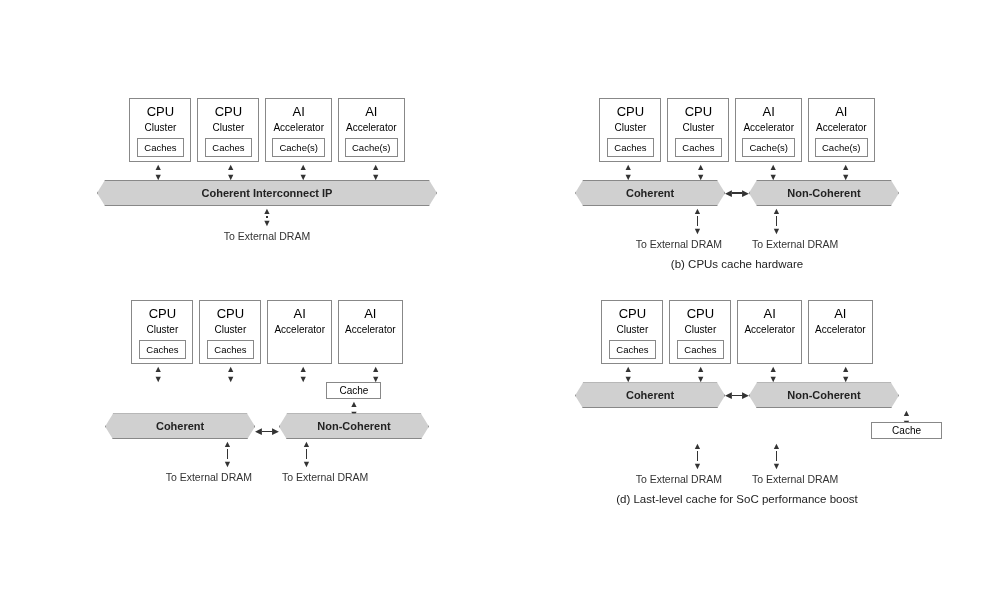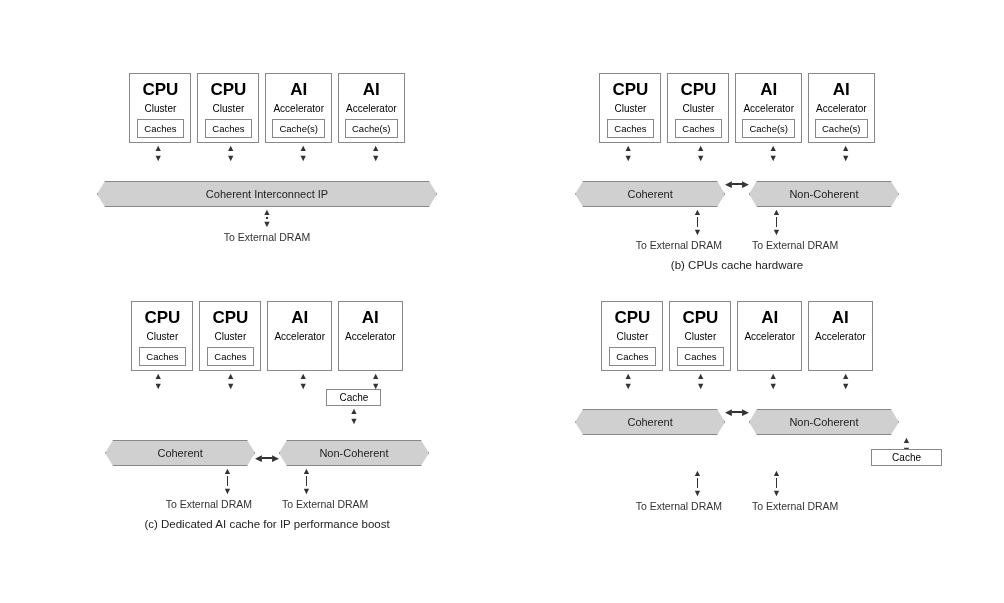--- a/index.html
+++ b/index.html
@@ -52,22 +52,22 @@
       border: 1.5px solid #888;
       background: #fff;
       padding: 4px 6px;
       min-width: 62px;
       text-align: center;
       font-size: 10.5px;
       line-height: 1.4;
       position: relative;
     }
     .node-box .node-title {
-      font-weight: bold;
-      font-size: 17px;
+      font-weight: normal;
+      font-size: 13px;
     }
     .node-box .node-sub {
       font-size: 10px;
     }
     .cache-box {
       border: 1.5px solid #888;
       background: #fff;
       padding: 2px 6px;
       font-size: 9.5px;
       margin-top: 3px;
@@ -75,24 +75,23 @@
     }
 
     
     .banner {
       background: #d0d0d0;
       border: 1px solid #888;
       clip-path: polygon(8px 0%, calc(100% - 8px) 0%, 100% 50%, calc(100% - 8px) 100%, 8px 100%, 0% 50%);
       padding: 6px 20px;
       text-align: center;
       font-size: 11px;
-      font-weight: normal;
+      font-weight: bold;
       color: #222;
       white-space: nowrap;
-      margin-top: 20px;
     }
     .banner-wide {
       width: 340px;
     }
     .banner-med {
       width: 150px;
     }
 
     
     .dram-label {
@@ -328,21 +327,20 @@
             <span style="font-size:9px;color:#333;">▲</span>
             <div style="width:1.5px;height:10px;background:#333;"></div>
             <span style="font-size:9px;color:#333;">▼</span>
           </div>
         </div>
         <div style="display:flex;flex-direction:row;gap:30px;justify-content:center;">
           <div class="dram-label">To External DRAM</div>
           <div class="dram-label">To External DRAM</div>
         </div>
       </div>
-      <div class="caption">(c) Dedicated AI cache for IP performance boost</div>
     </div>
 
     <div class="diagram">
       <div class="diagram-content">
 
         <div class="nodes-row">
           <div class="node-box">
             <div class="node-title">CPU</div>
             <div class="node-sub">Cluster</div>
             <div><span class="cache-box">Caches</span></div>
@@ -416,16 +414,17 @@
             <span style="font-size:9px;color:#333;">▲</span>
             <div style="width:1.5px;height:10px;background:#333;"></div>
             <span style="font-size:9px;color:#333;">▼</span>
           </div>
         </div>
         <div style="display:flex;flex-direction:row;gap:30px;justify-content:center;">
           <div class="dram-label">To External DRAM</div>
           <div class="dram-label">To External DRAM</div>
         </div>
       </div>
+      <div class="caption">(d) Last-level cache for SoC performance boost</div>
     </div>
 
   </div>
 </div>
 
 </body></html>

